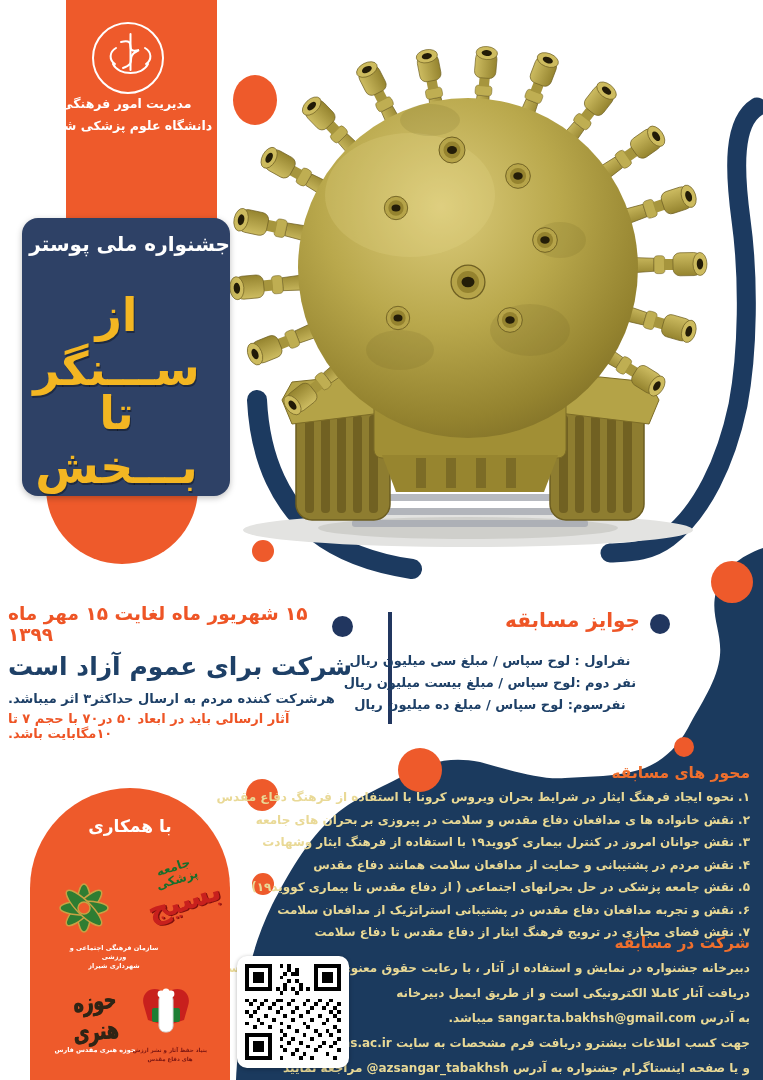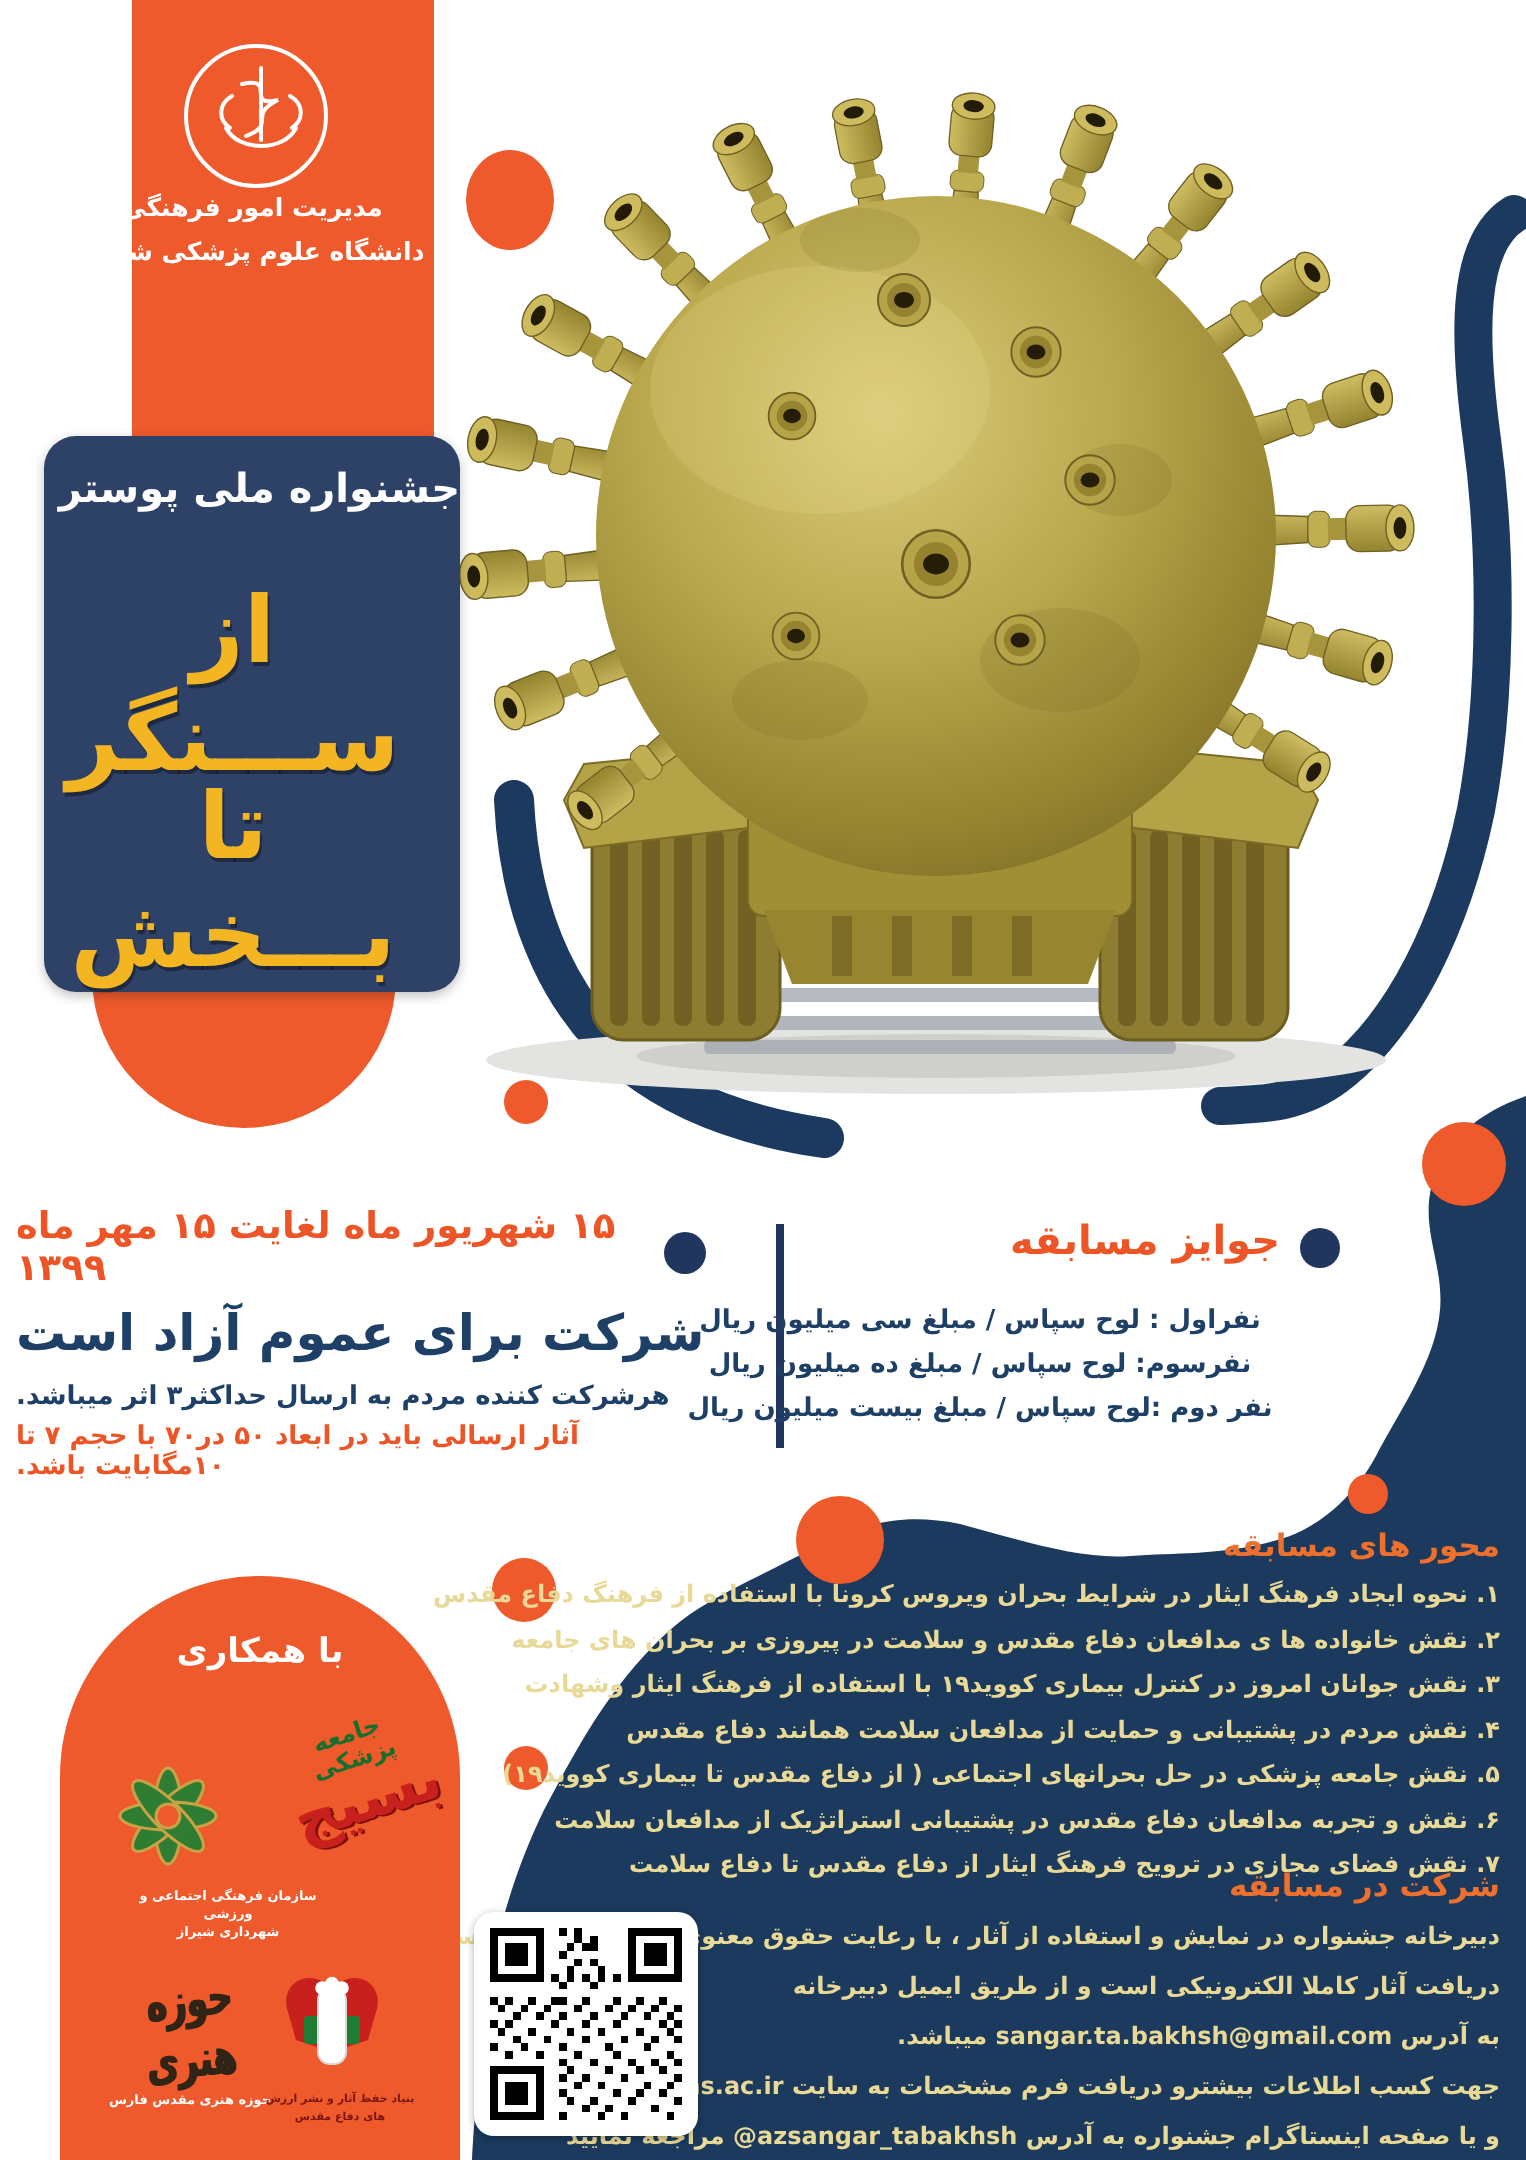--- a/index.html
+++ b/index.html
@@ -205,22 +205,22 @@
     <div class="l2">شرکت برای عموم آزاد است</div>
     <div class="l3">هرشرکت کننده مردم به ارسال حداکثر۳ اثر میباشد.</div>
     <div class="l4">آثار ارسالی باید در ابعاد ۵۰ در۷۰ با حجم ۷ تا ۱۰مگابایت باشد.</div>
   </div>
 
   <div class="abs divider"></div>
   <div class="abs bullet" style="left:650px;top:614px;width:20px;height:20px;"></div>
   <div class="abs prizes-h">جوایز مسابقه</div>
   <div class="abs prizes">
     <div>نفراول : لوح سپاس / مبلغ سی میلیون ریال</div>
+    <div>نفر دوم :لوح سپاس / مبلغ بیست میلیون ریال</div>
     <div>نفرسوم: لوح سپاس / مبلغ ده میلیون ریال</div>
-    <div>نفر دوم :لوح سپاس / مبلغ بیست میلیون ریال</div>
   </div>
 
   <div class="abs themes">
     <div class="hd">محور های مسابقه</div>
     <div class="it">۱.  نحوه ایجاد فرهنگ ایثار در شرایط بحران ویروس کرونا با استفاده از فرهنگ دفاع مقدس</div>
     <div class="it">۲.  نقش خانواده ها ی مدافعان دفاع مقدس و سلامت در پیروزی بر بحران های جامعه</div>
     <div class="it">۳.  نقش جوانان امروز در کنترل بیماری کووید۱۹ با استفاده از فرهنگ ایثار وشهادت</div>
     <div class="it">۴.  نقش مردم در پشتیبانی و حمایت از مدافعان سلامت همانند دفاع مقدس</div>
     <div class="it">۵.  نقش جامعه پزشکی در حل بحرانهای اجتماعی ( از دفاع مقدس تا بیماری کووید۱۹)</div>
     <div class="it">۶.  نقش و تجربه مدافعان دفاع مقدس در پشتیبانی استراتژیک از مدافعان سلامت</div>

